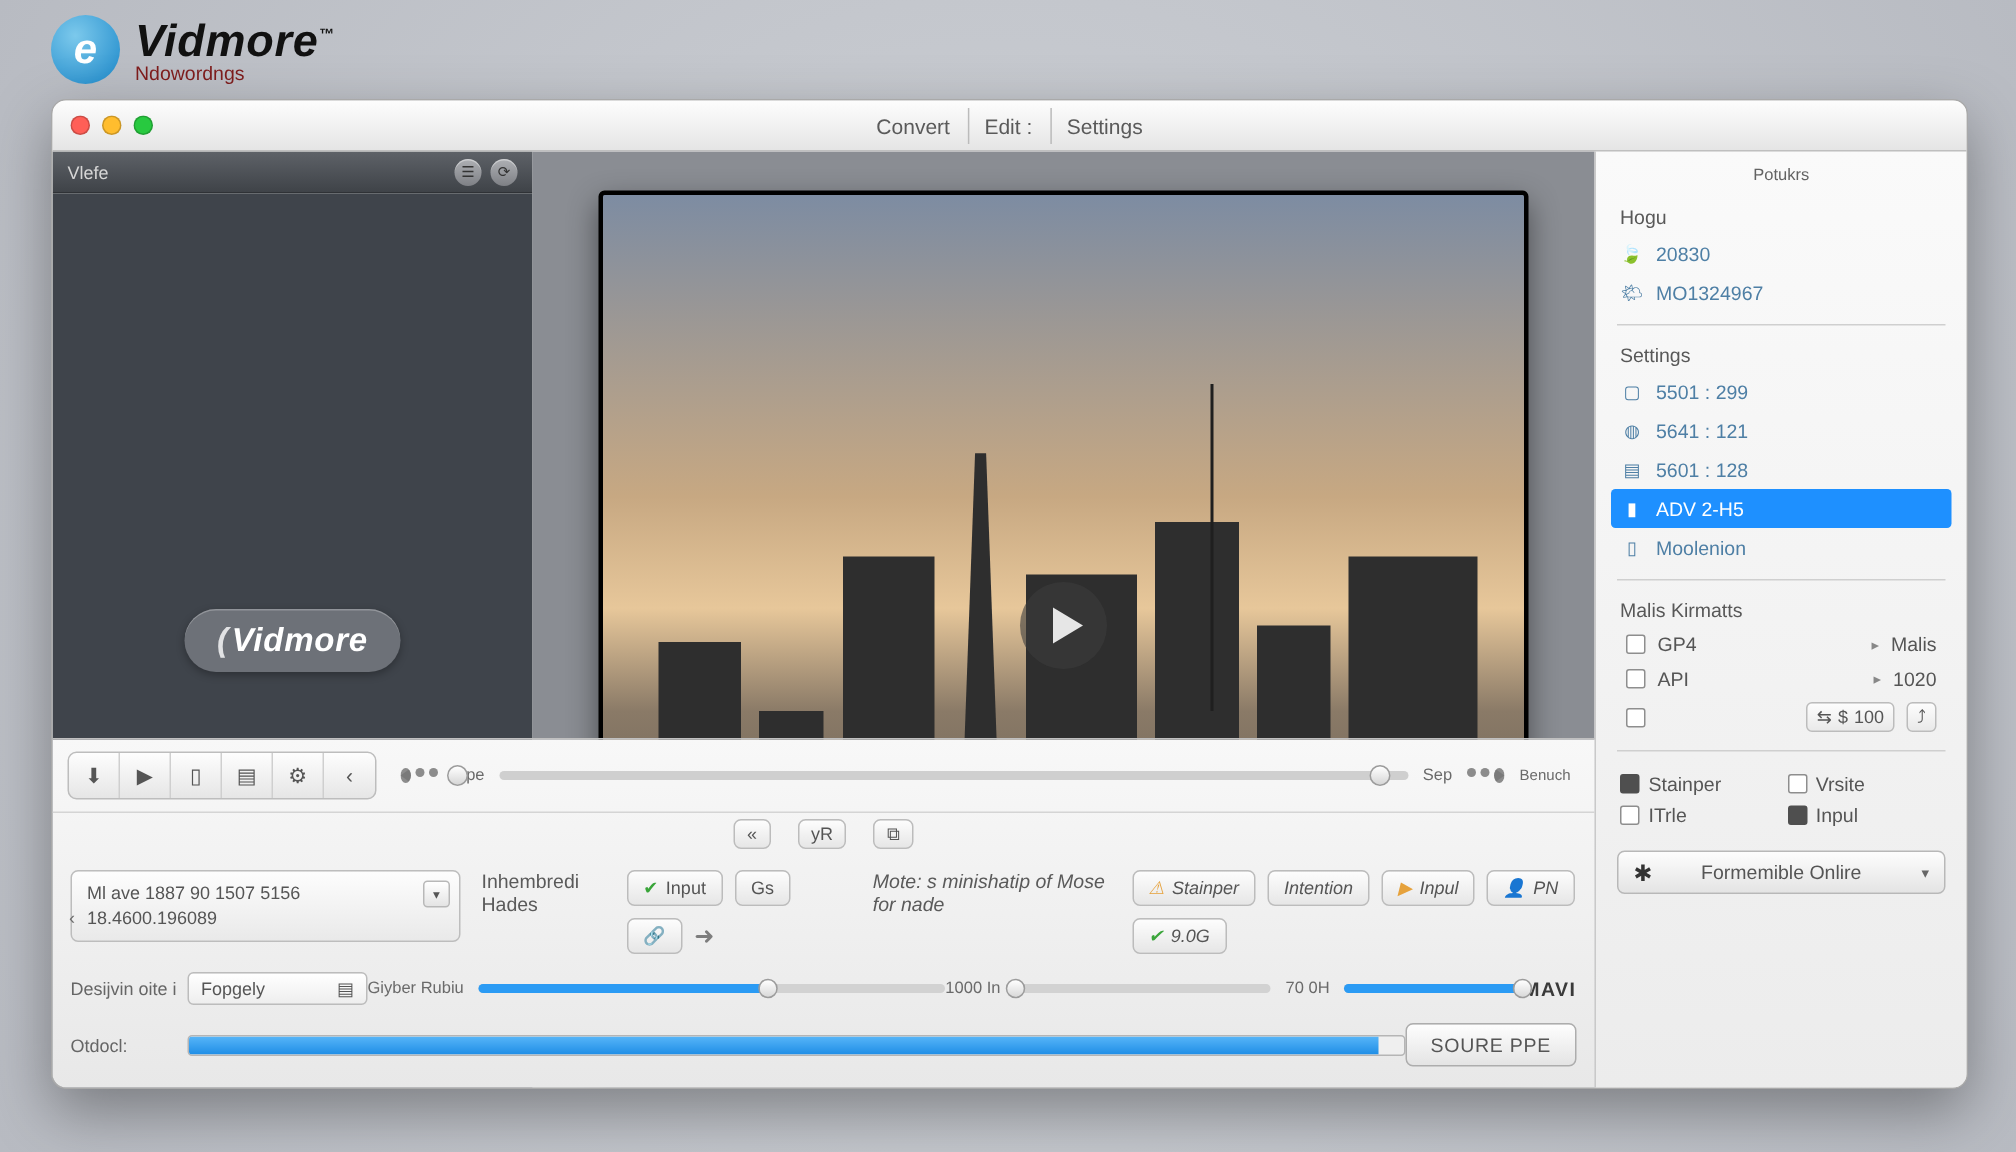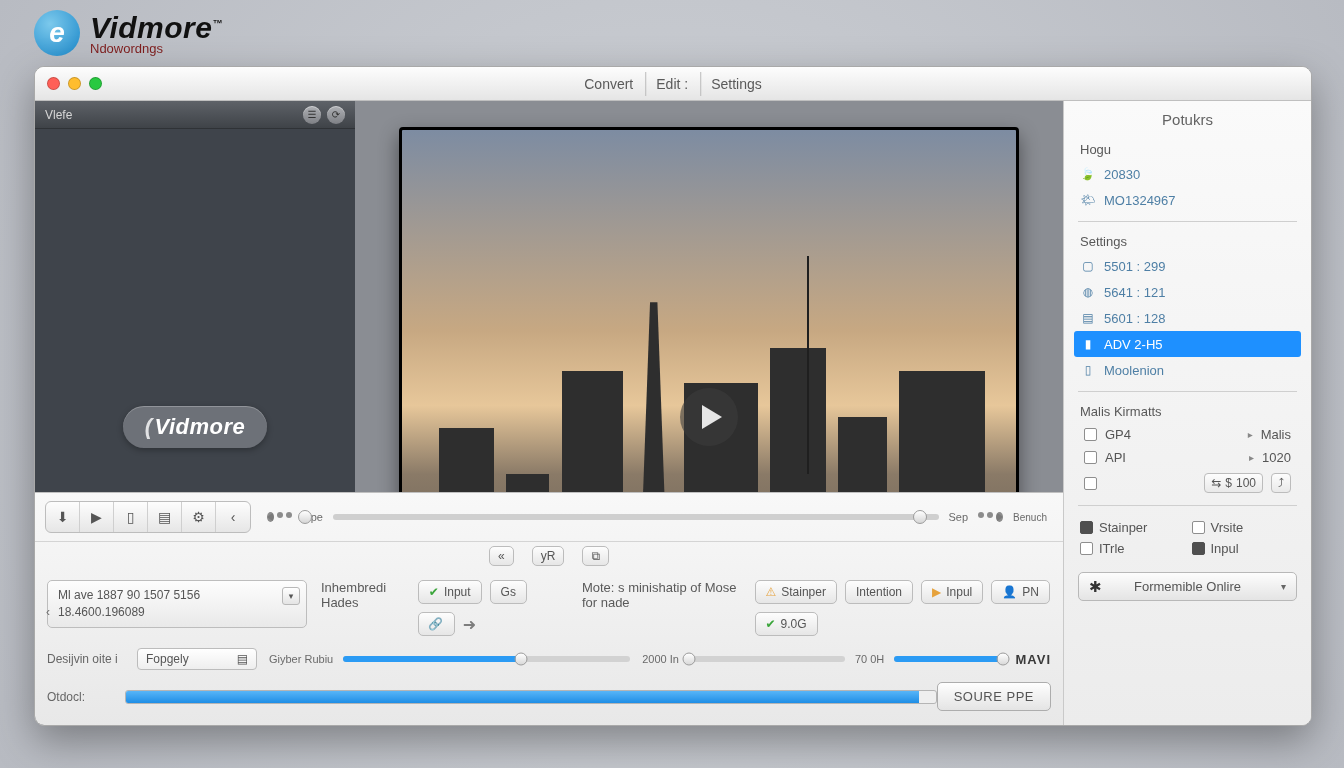--- a/index.html
+++ b/index.html
@@ -45,21 +45,21 @@
   .b1{left:6%;width:9%;height:48%;} .b2{left:17%;width:7%;height:40%;}
   .b3{left:26%;width:10%;height:58%;} .b4{left:38%;width:6%;height:70%; clip-path:polygon(40% 0,60% 0,100% 100%,0 100%);}  
   .b5{left:46%;width:12%;height:56%;} .b6{left:60%;width:9%;height:62%;}
   .b7{left:71%;width:8%;height:50%;} .b8{left:81%;width:14%;height:58%;}
   .spire{position:absolute;left:66%;bottom:40%;width:2px;height:38%;background:#1f1f1f;}
   .play-btn { position:absolute; left:50%; top:50%; transform:translate(-50%,-50%); width:58px; height:58px; border-radius:50%; background:rgba(60,60,60,0.6); display:flex; align-items:center; justify-content:center; }
   .play-btn::after{content:"";border-style:solid;border-width:12px 0 12px 20px;border-color:transparent transparent transparent #e6e6e6;margin-left:5px;}
 
   
   .side-right { width:248px; background:linear-gradient(#fafafa,#ececec); border-left:1px solid #c9c9c9; padding:10px 0 0; font-size:13px; color:#555; overflow:hidden; }
-  .sr-title { text-align:center; font-size:15px; color:#636363; margin-bottom:10px; }
+  .sr-title { text-align:center; font-size:11px; color:#636363; margin-bottom:10px; }
   .sr-section-label { padding:4px 16px; color:#585858; font-size:13px; }
   .sr-item { display:flex; align-items:center; gap:8px; padding:5px 16px; color:#4e7fa5; font-size:13px; }
   .sr-item .ico { width:16px; height:16px; display:flex; align-items:center; justify-content:center; font-size:12px; }
   .sr-item.sel { background:#1e90ff; color:#fff; margin:0 10px; border-radius:3px; padding:5px 6px; }
   .sr-item.sel .ico{color:#fff;}
   .sr-sep { height:1px; background:#cfcfcf; margin:8px 14px; }
   .fmt-row { display:flex; align-items:center; justify-content:space-between; padding:4px 20px; font-size:13px; color:#555; }
   .fmt-row .left{display:flex;align-items:center;gap:8px;}
   .chk { width:13px; height:13px; border:1px solid #8e8e8e; background:#fff; border-radius:2px; }
   .chk.filled{background:#4f4f4f;border-color:#4f4f4f;}
@@ -91,21 +91,21 @@
   .file-box .dd{position:absolute;right:6px;top:6px;width:18px;height:18px;border:1px solid #b8b8b8;border-radius:3px;background:linear-gradient(#fff,#e4e4e4);display:flex;align-items:center;justify-content:center;font-size:9px;color:#555;}
   .file-box .arrow{position:absolute;left:-2px;bottom:6px;font-size:12px;color:#6c6c6c;}
   .col{display:flex;flex-direction:row;gap:6px;flex:1;}
   .col-title{font-size:13px;color:#5a5a5a;}
   .pill-row{display:flex;gap:8px;align-items:center;flex-wrap:wrap;}
   .pill{display:flex;align-items:center;gap:5px;border:1px solid #bcbcbc;border-radius:5px;background:linear-gradient(#fdfdfd,#e6e6e6);padding:4px 10px;font-size:12px;color:#555;}
   .pill .ic{font-size:12px;}
   .ic-green{color:#3aa53a;} .ic-warn{color:#e6a23c;} .ic-play{color:#e6a23c;}
   .sep-arrow{color:#7d7d7d;font-size:16px;}
 
-  .row3{display:flex;align-items:center;gap:12px;padding:6px 12px;}
+  .row3{display:flex;align-items:center;gap:0;padding:6px 12px;}
   .lbl{font-size:12px;color:#666;min-width:78px;}
   .sel-field{display:flex;align-items:center;border:1px solid #bcbcbc;border-radius:4px;background:linear-gradient(#fff,#eee);padding:3px 8px;font-size:12px;color:#555;min-width:120px;justify-content:space-between;}
   .slider-seg{flex:1;display:flex;align-items:center;gap:10px;}
   .slider-track{flex:1;height:6px;border-radius:3px;background:#d2d2d2;position:relative;}
   .slider-fill{position:absolute;left:0;top:0;bottom:0;background:#2b9bf4;border-radius:3px;}
   .slider-knob{position:absolute;top:50%;transform:translate(-50%,-50%);width:13px;height:13px;border-radius:50%;background:linear-gradient(#fff,#d9d9d9);border:1px solid #9c9c9c;}
   .end-tag{font-size:13px;color:#3a3a3a;font-weight:600;letter-spacing:1px;}
 
   .row4{display:flex;align-items:center;padding:6px 12px 14px;}
   .progress{flex:1;height:14px;border:1px solid #b5b5b5;border-radius:3px;background:#efefef;position:relative;overflow:hidden;}
@@ -332,21 +332,21 @@
           <div class="pill">
               <span>Gs</span>
             </div>
           <div class="pill">
               <span class="ic">🔗</span>
             </div>
           <span class="sep-arrow">➜</span>
         </div>
       </div>
 
-      <div class="col" style="flex:1.9;">
+      <div class="col" style="flex:1.9;font-style:italic;">
         <div class="col-title">Mote: s minishatip of Mose for nade</div>
         <div class="pill-row">
           <div class="pill">
               <span class="ic ic-warn">⚠</span>
               <span>Stainper</span>
             </div>
           <div class="pill">
               <span>Intention</span>
             </div>
           <div class="pill">
@@ -373,21 +373,21 @@
         </div>
 
       <div class="slider-seg">
         <span class="tl-label">Giyber Rubiu</span>
         <div class="slider-track">
             <div class="slider-fill" style="width:62%;"></div>
             <div class="slider-knob" style="left:62%;"></div>
           </div>
       </div>
       <div class="slider-seg">
-        <span class="tl-label">2000 In</span>
+        <span class="tl-label">1000 In</span>
         <div class="slider-track">
             <div class="slider-fill" style="width:0%;"></div>
             <div class="slider-knob" style="left:0%;"></div>
           </div>
         <span class="tl-label">70 0H</span>
         <div class="slider-track" style="flex:.7">
             <div class="slider-fill" style="width:100%;"></div>
             <div class="slider-knob" style="left:100%;"></div>
           </div>
       </div>

